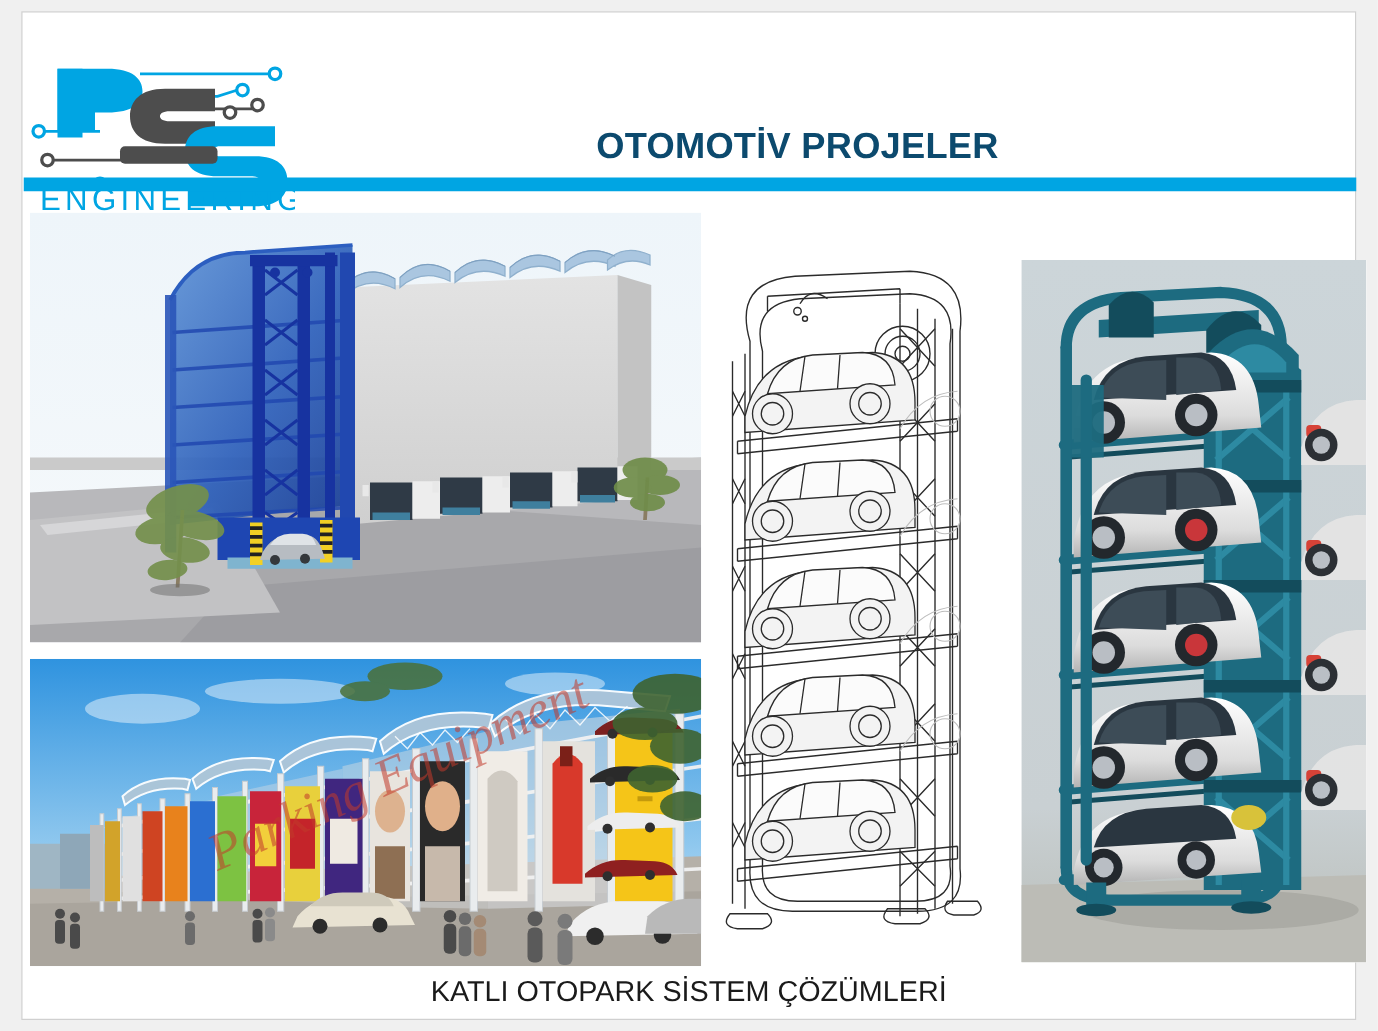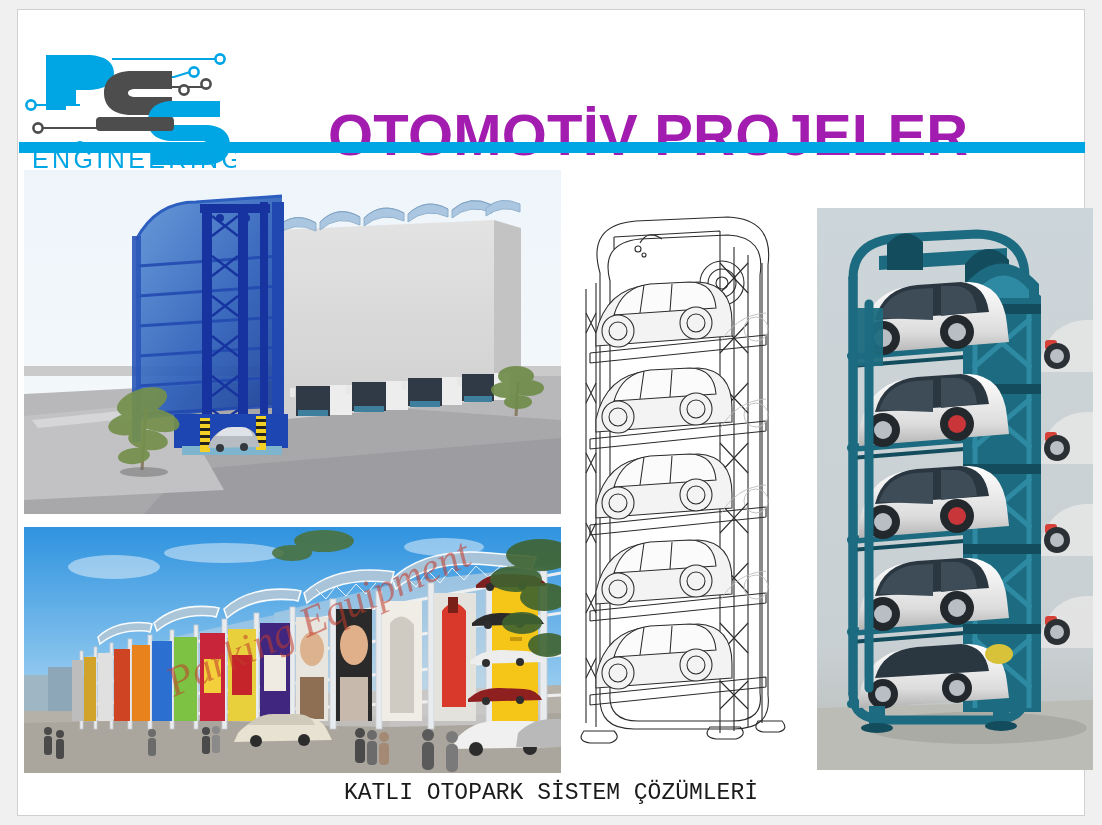--- a/index.html
+++ b/index.html
@@ -41,23 +41,23 @@
     width: 212px;
     height: 128px;
   }
   .logo-svg { display: block; }
   .slide-title {
     position: absolute;
     left: 310px;
     top: 62px;
     width: 620px;
     text-align: center;
-    font-size: 58px;
+    font-size: 29px;
     font-weight: bold;
-    color: #a21caf;
+    color: #0c4a6e;
     letter-spacing: 0.2px;
     font-family: "Liberation Sans", sans-serif;
     white-space: nowrap;
   }
   .accent-bar {
     position: absolute;
     left: 1px;
     top: 132px;
     width: 1066px;
     height: 11px;
@@ -81,21 +81,21 @@
 
   
   .caption {
     position: absolute;
     left: 0;
     top: 770px;
     width: 100%;
     text-align: center;
     font-size: 23px;
     color: #1a1a1a;
-    font-family: Liberation Mono, monospace;
+    font-family: Liberation Sans, sans-serif;
   }
 </style>
 </head>
 <body>
 
 <div id="slide-root">
   <div class="page">
 
     <div class="header">
 

